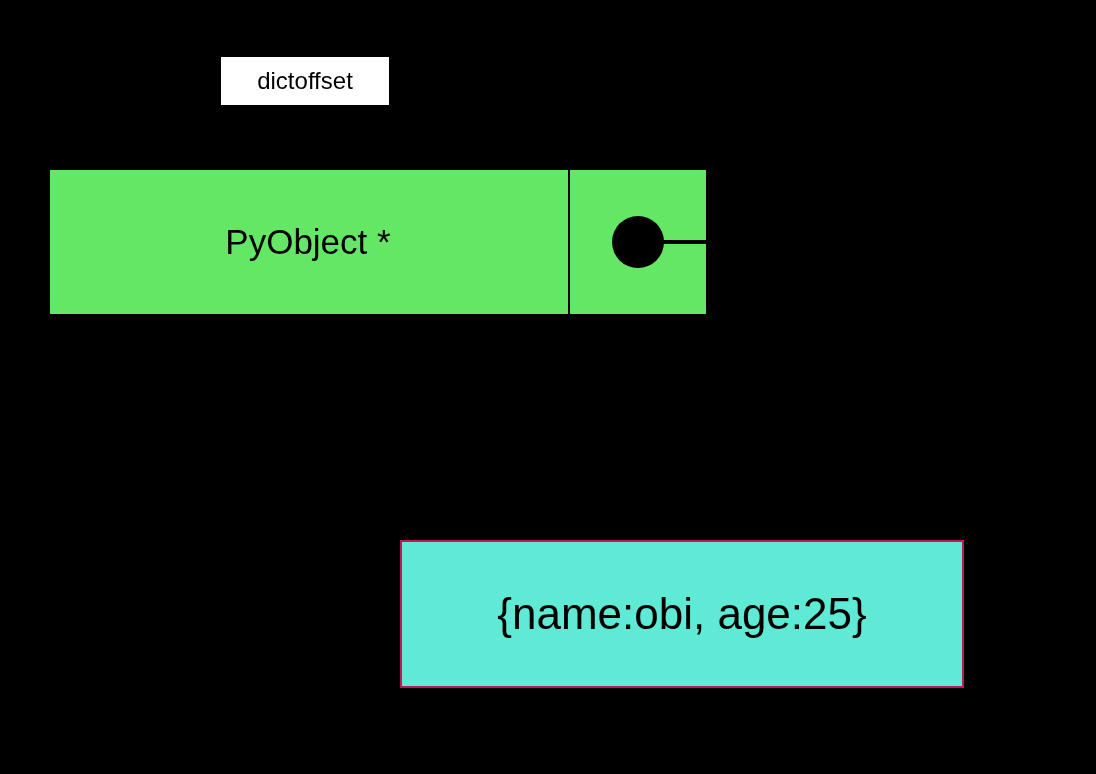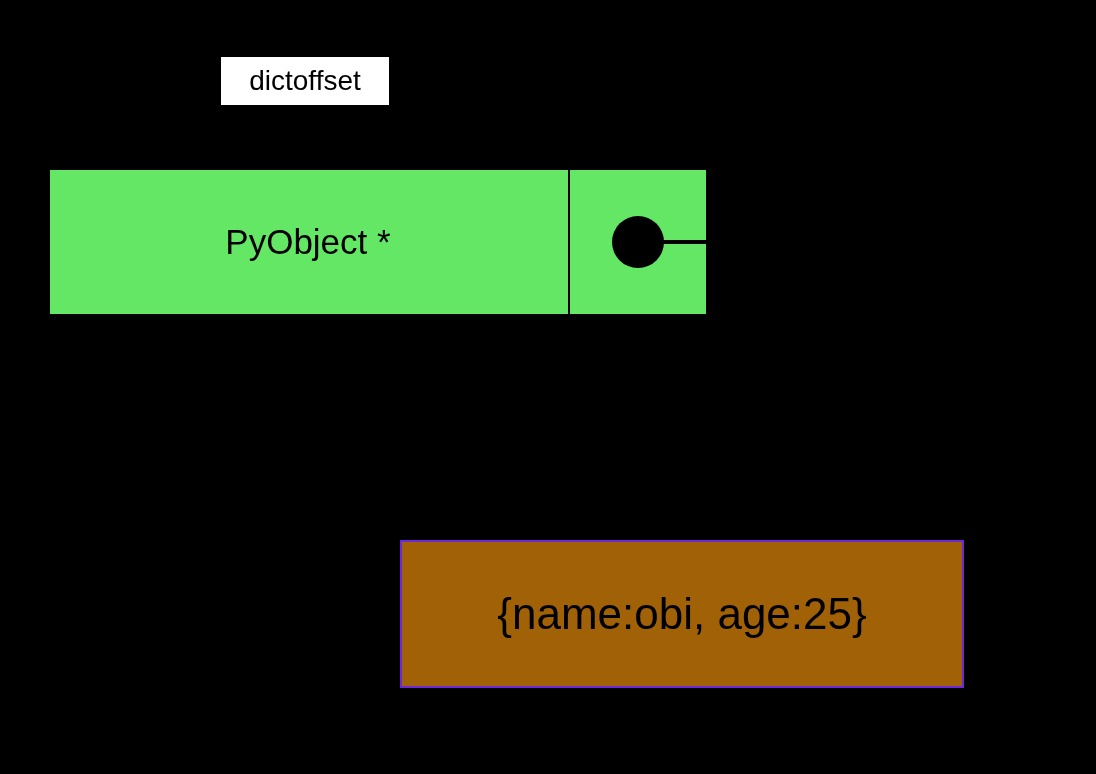--- a/index.html
+++ b/index.html
@@ -20,21 +20,21 @@
     position: absolute;
     left: 220px;
     top: 56px;
     width: 170px;
     height: 50px;
     background: #ffffff;
     border: 1px solid #000000;
     display: flex;
     align-items: center;
     justify-content: center;
-    font-size: 28px;
+    font-size: 24px;
     color: #000000;
     box-sizing: border-box;
   }
   .bracket-line-left {
     position: absolute;
     left: 50px;
     top: 80px;
     width: 170px;
     height: 2px;
     background: #000000;
@@ -117,22 +117,22 @@
     width: 4px;
     height: 300px;
     background: #000000;
   }
   .dict-rect {
     position: absolute;
     left: 400px;
     top: 540px;
     width: 564px;
     height: 148px;
-    background: #a16207;
-    border: 2px solid #6d28d9;
+    background: #5eead4;
+    border: 2px solid #be185d;
     box-sizing: border-box;
     display: flex;
     align-items: center;
     justify-content: center;
     font-size: 44px;
     color: #000000;
   }
 </style>
 </head>
 <body>

